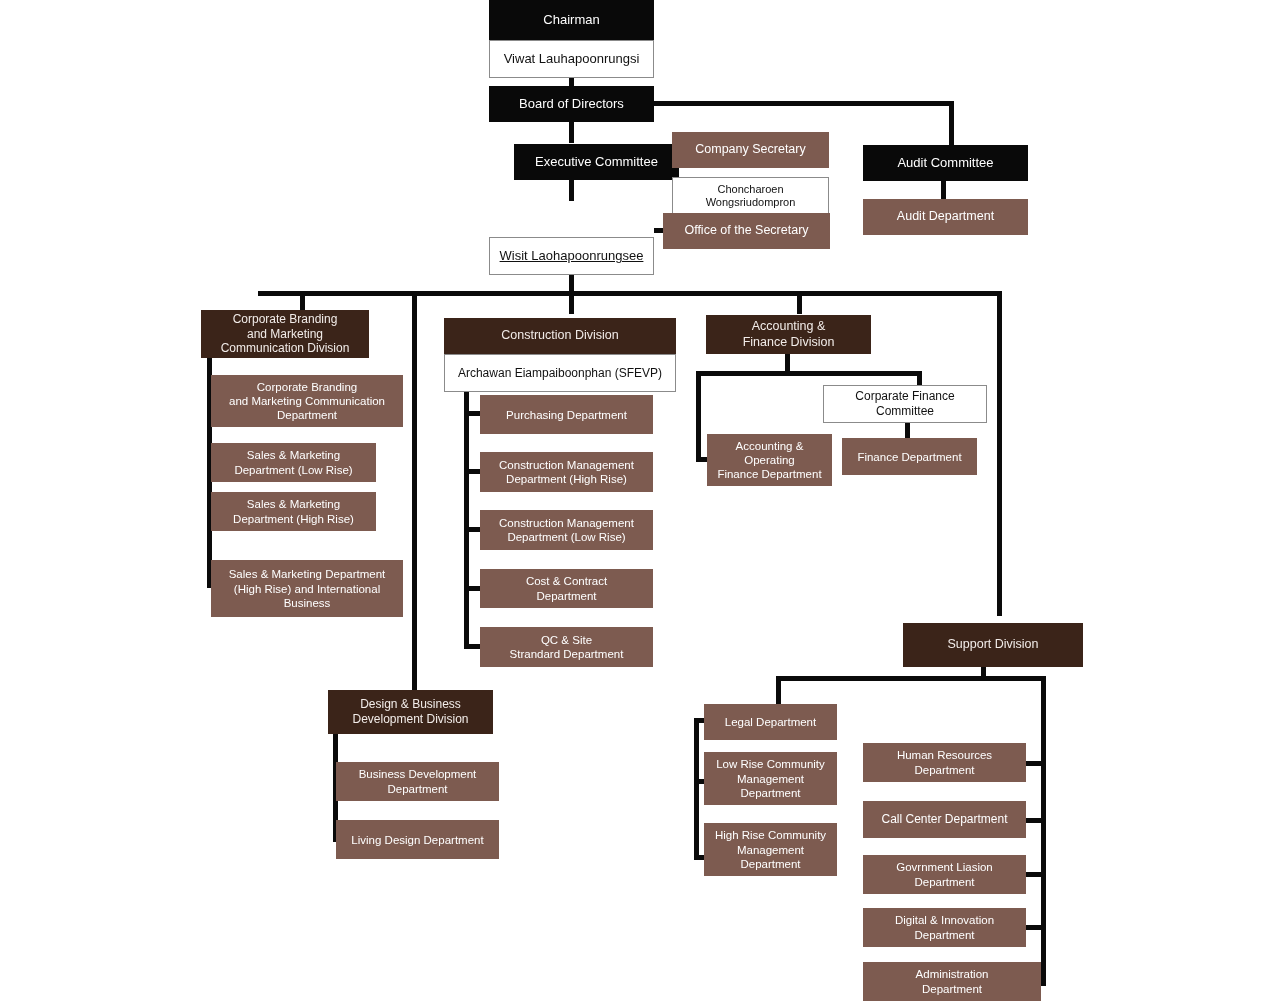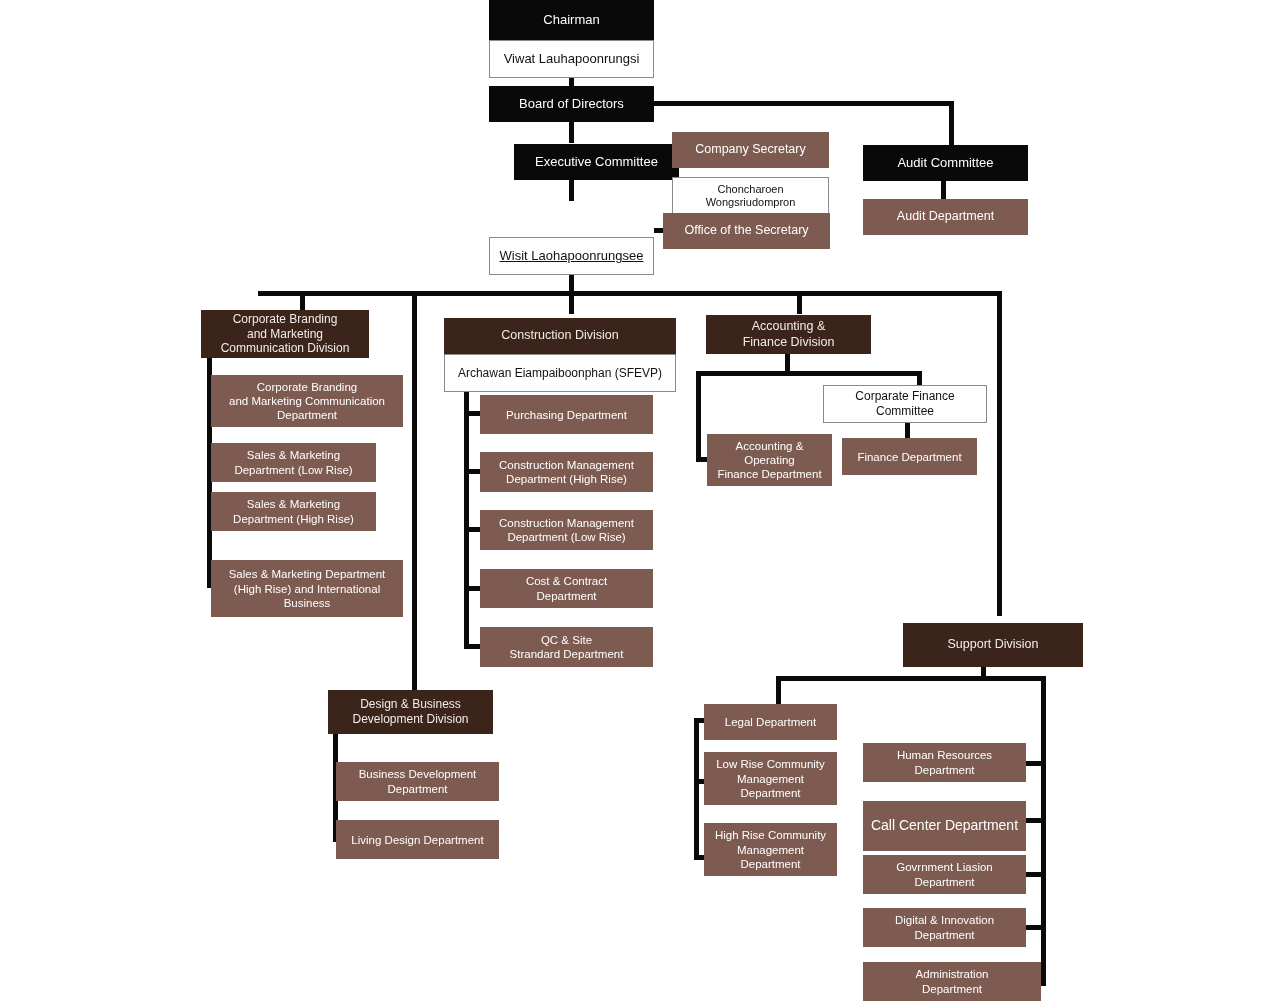--- a/index.html
+++ b/index.html
@@ -249,21 +249,21 @@
   </div>
   <div class="node dept" style="left:704px;top:823px;width:133px;height:53px;font-size:11.5px;">
     <span class="lbl">High Rise Community
 Management
 Department</span>
   </div>
   <div class="node dept" style="left:863px;top:743px;width:163px;height:39px;font-size:11.5px;">
     <span class="lbl">Human Resources
 Department</span>
   </div>
-  <div class="node dept" style="left:863px;top:801px;width:163px;height:50px;font-size:14px;">
+  <div class="node dept" style="left:863px;top:801px;width:163px;height:37px;font-size:12px;">
     <span class="lbl">Call Center Department</span>
   </div>
   <div class="node dept" style="left:863px;top:855px;width:163px;height:39px;font-size:11.5px;">
     <span class="lbl">Govrnment Liasion
 Department</span>
   </div>
   <div class="node dept" style="left:863px;top:908px;width:163px;height:39px;font-size:11.5px;">
     <span class="lbl">Digital &amp; Innovation
 Department</span>
   </div>

